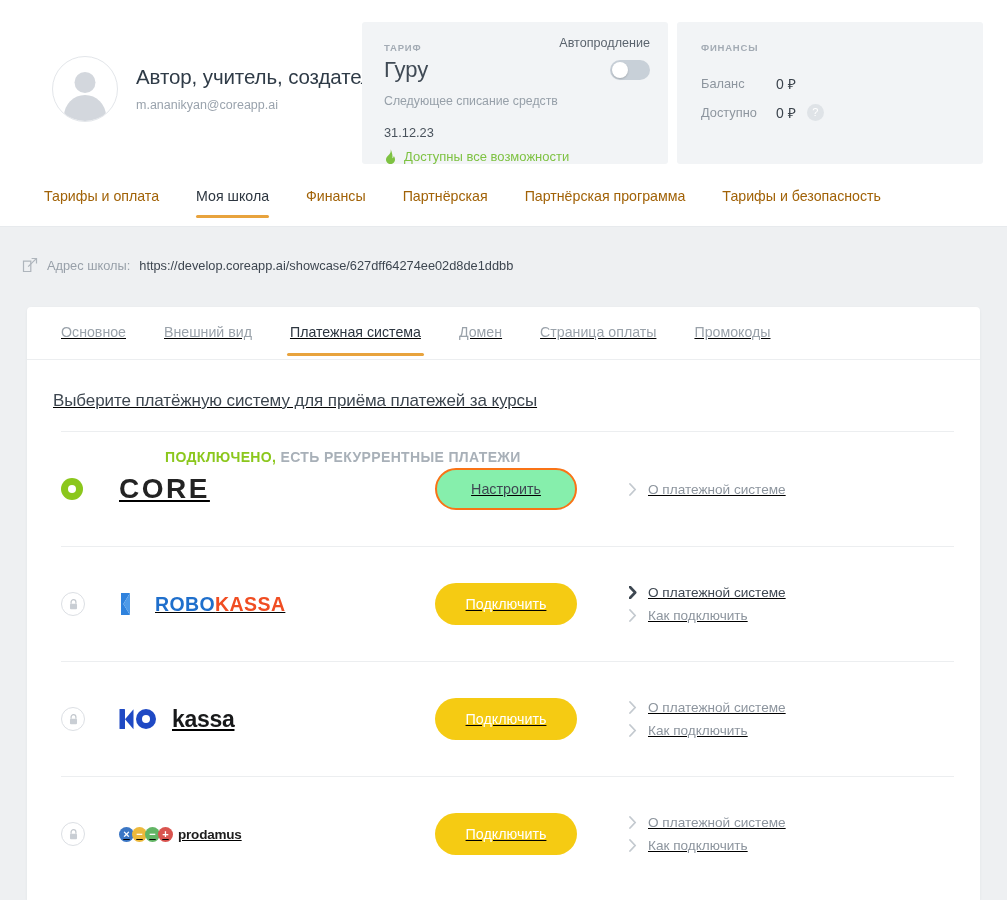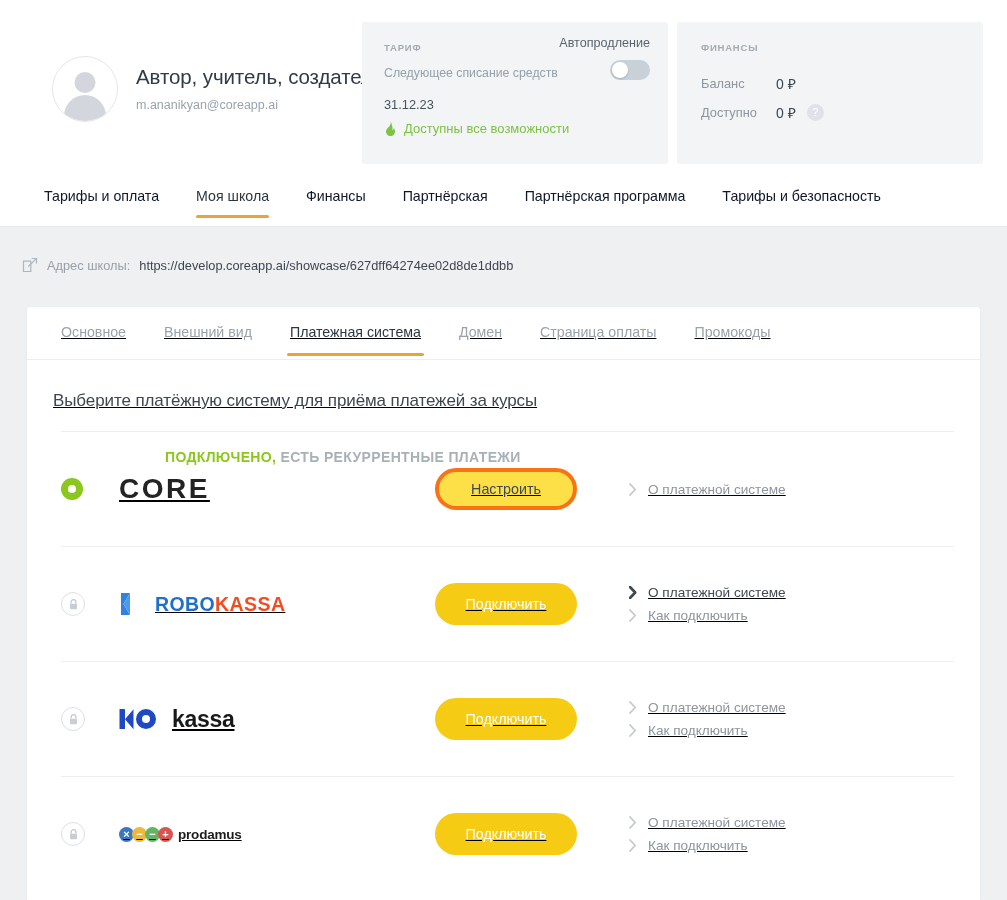--- a/index.html
+++ b/index.html
@@ -123,21 +123,21 @@
     position: relative;
     height: 47px;
     background: #ffffff;
     display: flex; align-items: flex-start;
     padding-left: 44px;
     border-bottom: 1px solid #e7eaed;
   }
   .main-tab {
     position: relative;
     font-size: 14.2px;
-    color: #0f172a;
+    color: #a16207;
     padding: 8px 0 13px 0;
     margin-right: 37px;
     white-space: nowrap;
     cursor: pointer;
   }
   .main-tab.active { color: #2d3640; }
   .main-tab.active::after {
     content: ""; position: absolute;
     left: 0; right: 0; bottom: -1px; height: 3px;
     background: #e8a33d; border-radius: 2px;
@@ -254,22 +254,22 @@
     display: inline-flex; align-items: center; justify-content: center;
     color: #fff; font-size: 11px; font-weight: 700; line-height: 1;
     margin-right: -2px;
   }
   .pd-text { font-size: 13.5px; font-weight: 700; color: #1d1d1d; letter-spacing: -0.2px; }
 
   .ps-action { width: 180px; flex: 0 0 auto; display: flex; }
   .btn-outline {
     display: inline-flex; align-items: center; justify-content: center;
     min-width: 142px; height: 42px; padding: 0 20px;
-    border: 4px solid #f97316; border-radius: 21px;
-    background: #fde047; color: #3f4853;
+    border: 2px solid #f97316; border-radius: 21px;
+    background: #86efac; color: #3f4853;
     font-size: 14.3px; cursor: pointer;
     font-family: "Liberation Sans", sans-serif;
   }
   .btn-yellow {
     display: inline-flex; align-items: center; justify-content: center;
     min-width: 142px; height: 42px; padding: 0 20px;
     border: none; border-radius: 21px;
     background: #f5cb13; color: #ffffff;
     font-size: 14.3px; cursor: pointer;
     font-family: "Liberation Sans", sans-serif;
@@ -298,20 +298,21 @@
     </div>
     <div class="profile-text">
       <div class="profile-name">Автор, учитель, создатель</div>
       <div class="profile-email">m.ananikyan@coreapp.ai</div>
     </div>
   </div>
 
   <div class="card card-tariff">
     <div class="inner">
       <div class="card-eyebrow">ТАРИФ</div>
+      <div class="tariff-name">Гуру</div>
       <div class="tariff-next">Следующее списание средств</div>
       <div class="tariff-date">31.12.23</div>
       <div class="tariff-feature">
         <svg class="flame" viewBox="0 0 13 15">
           <path d="M6.5 0C6.5 0 7.6 2.6 5.6 4.9 3.6 7.2 2 8 2 10.4 2 12.9 4 15 6.5 15S11 12.9 11 10.4C11 8.2 9.8 6.9 9.8 6.9s-.2 1.7-1.4 2.3c0 0 .9-3.2-1.9-9.2z" fill="#7ec242"></path>
         </svg>
         <span>Доступны все возможности</span>
       </div>
     </div>
     <div class="autorenew-label">Автопродление</div>

